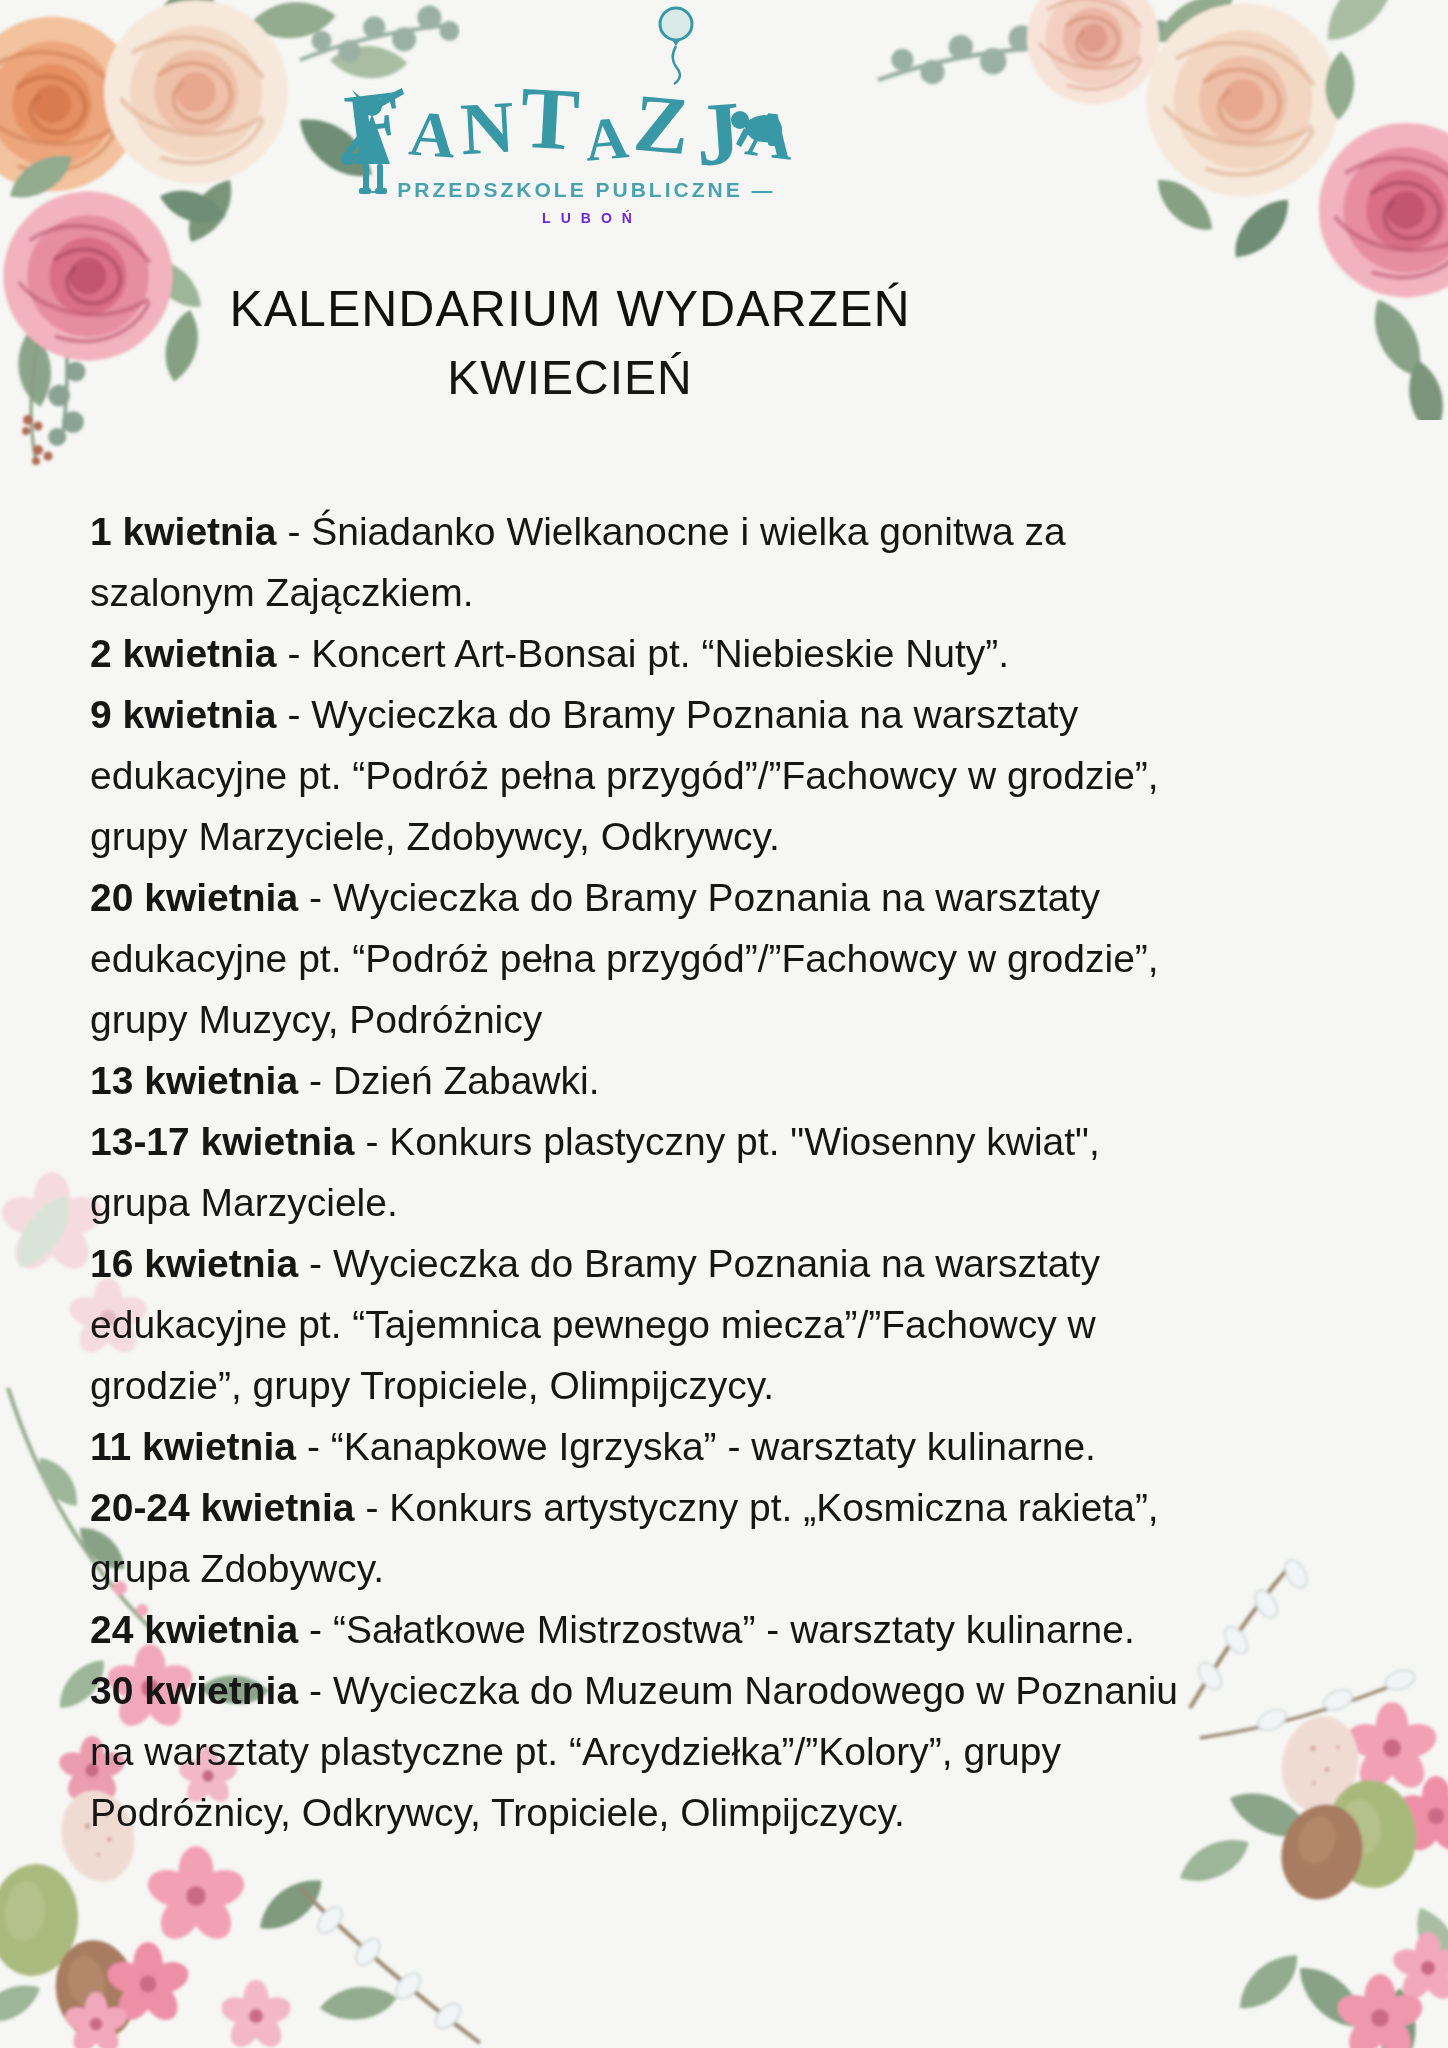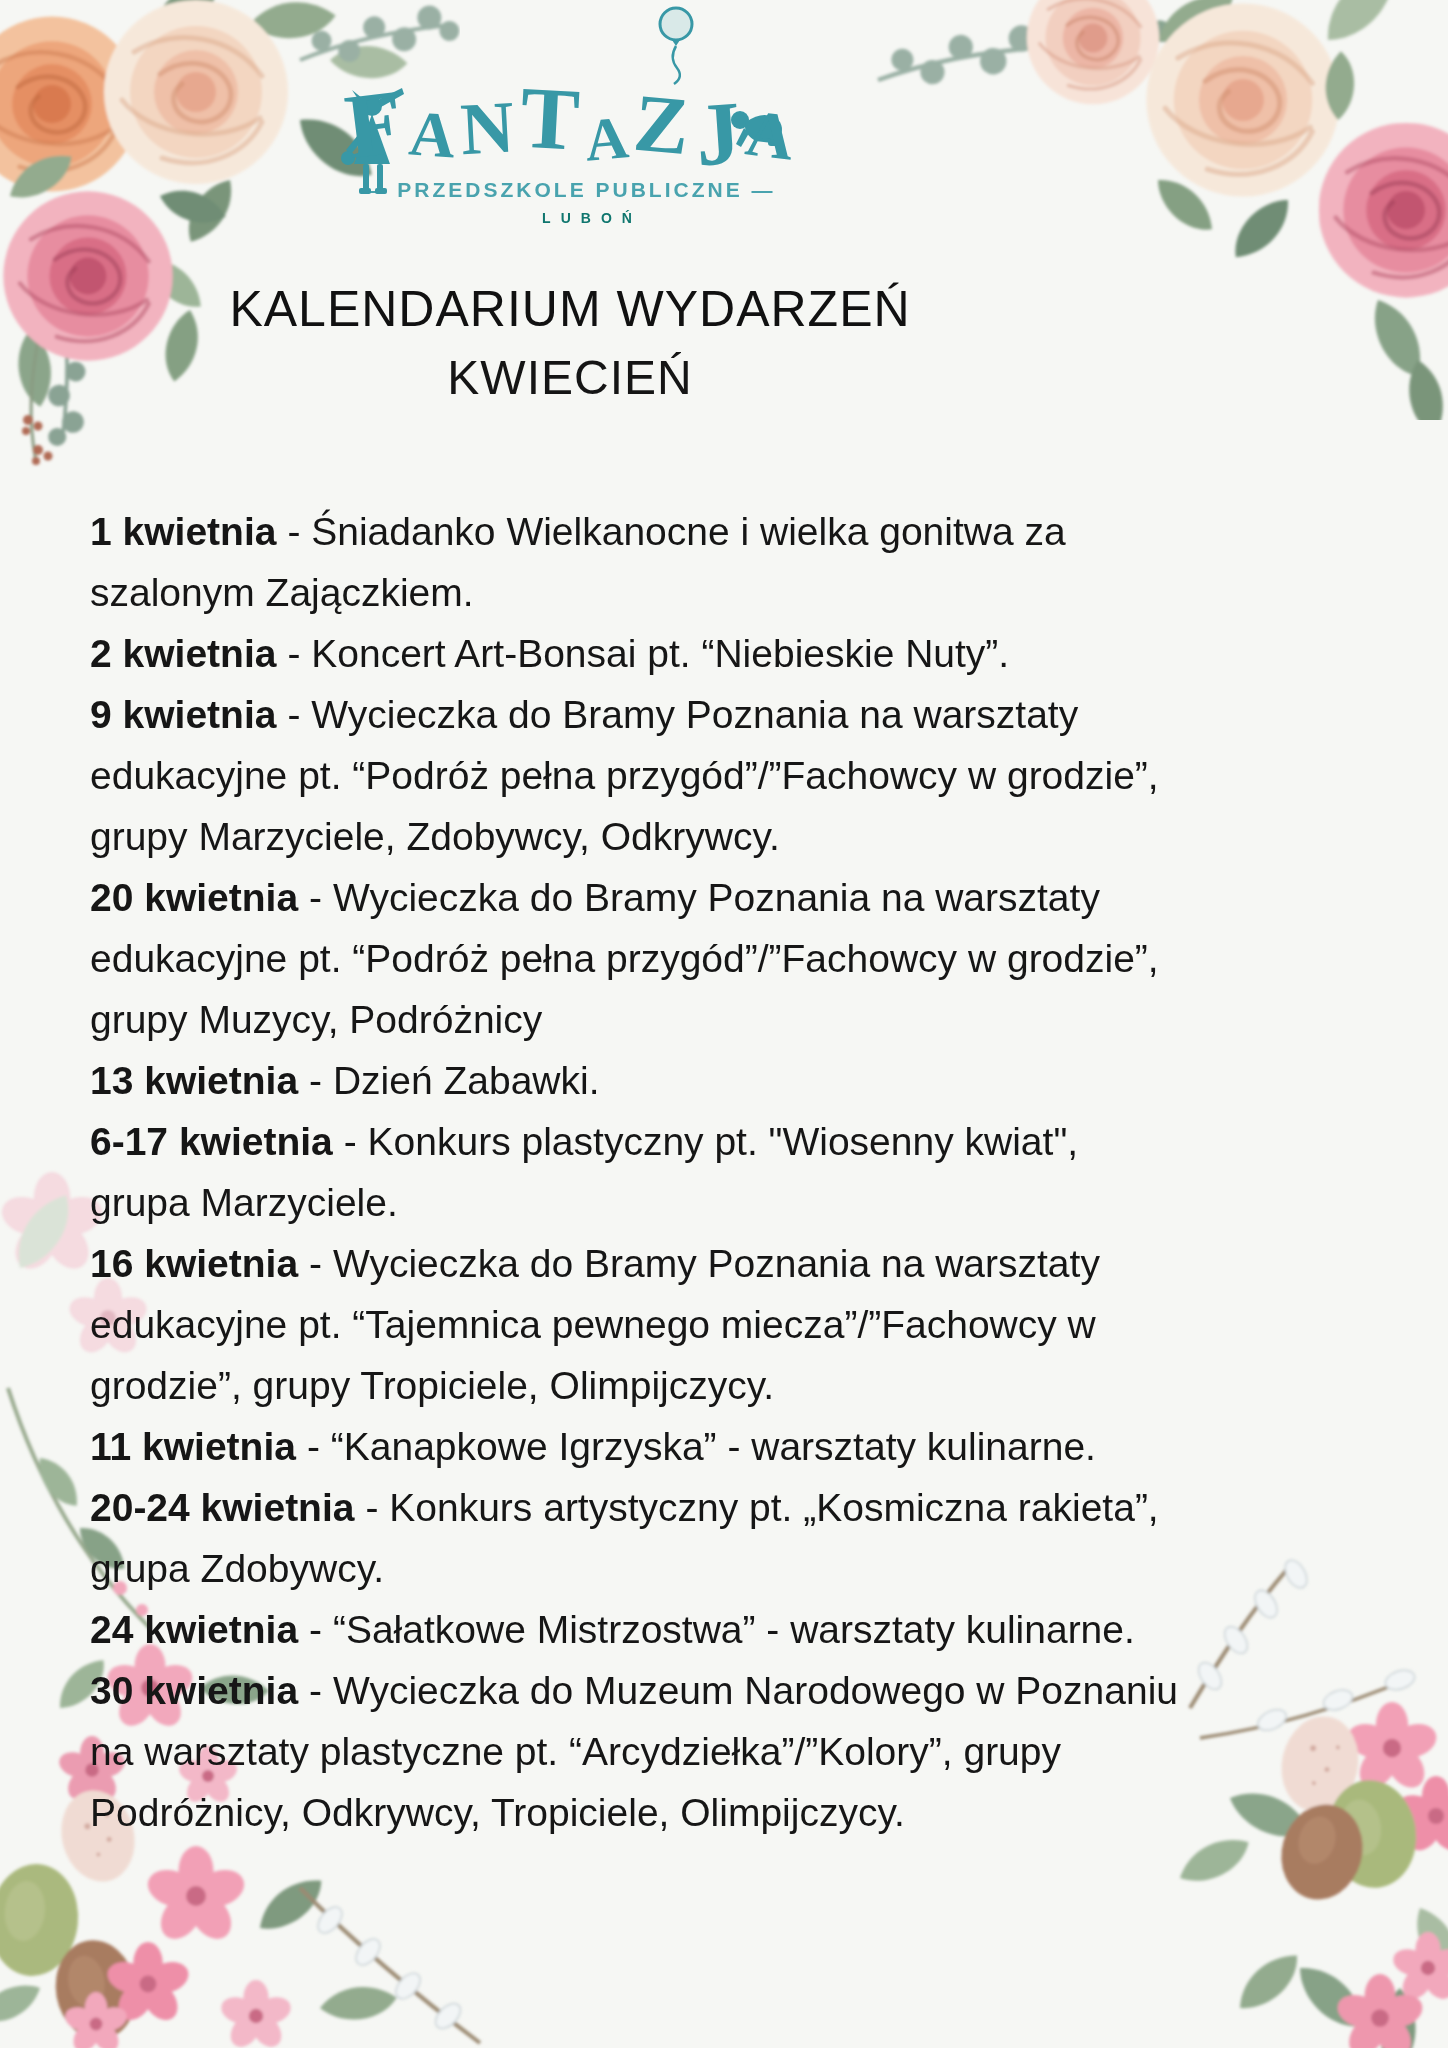--- a/index.html
+++ b/index.html
@@ -29,21 +29,21 @@
   .l2{font-size:74px;transform:rotate(-3deg) translateY(-4px);}
   .l3{font-size:88px;transform:rotate(3deg) translateY(-8px);}
   .l4{font-size:60px;transform:rotate(-5deg) translateY(0px);}
   .l5{font-size:82px;transform:rotate(5deg) translateY(-4px);}
   .l6{font-size:90px;transform:rotate(-4deg) translateY(8px);}
   .l7{font-size:66px;transform:rotate(7deg) translateY(-2px);}
   .logo-sub{
     margin-top:12px;font-size:21px;font-weight:700;letter-spacing:3px;color:#49a3ae;
   }
   .logo-city{
-    margin-top:8px;font-size:14px;font-weight:700;letter-spacing:10px;color:#0f766e;padding-left:44px;
+    margin-top:8px;font-size:14px;font-weight:700;letter-spacing:10px;color:#6d28d9;padding-left:44px;
   }
   .logo-girl{position:absolute;left:338px;top:84px;}
   .logo-balloon{position:absolute;left:650px;top:2px;}
   .logo-kneeler{position:absolute;left:728px;top:102px;}
   
   h1{
     margin:54px 0 0 0;font-size:50px;font-weight:400;letter-spacing:1px;color:#111;
   }
   h2{
     margin:12px 0 12px 0;font-size:48px;font-weight:400;letter-spacing:1px;color:#151515;
@@ -313,21 +313,21 @@
     <p class="event"><strong class="event-date">1 kwietnia</strong><span class="event-desc">- Śniadanko Wielkanocne i wielka gonitwa za
 szalonym Zajączkiem.</span></p>
     <p class="event"><strong class="event-date">2 kwietnia</strong><span class="event-desc">- Koncert Art-Bonsai pt. “Niebieskie Nuty”.</span></p>
     <p class="event"><strong class="event-date">9 kwietnia</strong><span class="event-desc">- Wycieczka do Bramy Poznania na warsztaty
 edukacyjne pt. “Podróż pełna przygód”/”Fachowcy w grodzie”,
 grupy Marzyciele, Zdobywcy, Odkrywcy.</span></p>
     <p class="event"><strong class="event-date">20 kwietnia</strong><span class="event-desc">- Wycieczka do Bramy Poznania na warsztaty
 edukacyjne pt. “Podróż pełna przygód”/”Fachowcy w grodzie”,
 grupy Muzycy, Podróżnicy</span></p>
     <p class="event"><strong class="event-date">13 kwietnia</strong><span class="event-desc">- Dzień Zabawki.</span></p>
-    <p class="event"><strong class="event-date">6-17 kwietnia</strong><span class="event-desc">- Konkurs plastyczny pt. "Wiosenny kwiat",
+    <p class="event"><strong class="event-date">13-17 kwietnia</strong><span class="event-desc">- Konkurs plastyczny pt. "Wiosenny kwiat",
 grupa Marzyciele.</span></p>
     <p class="event"><strong class="event-date">16 kwietnia</strong><span class="event-desc">- Wycieczka do Bramy Poznania na warsztaty
 edukacyjne pt. “Tajemnica pewnego miecza”/”Fachowcy w
 grodzie”, grupy Tropiciele, Olimpijczycy.</span></p>
     <p class="event"><strong class="event-date">11 kwietnia</strong><span class="event-desc">- “Kanapkowe Igrzyska” - warsztaty kulinarne.</span></p>
     <p class="event"><strong class="event-date">20-24 kwietnia</strong><span class="event-desc">- Konkurs artystyczny pt. „Kosmiczna rakieta”,
 grupa Zdobywcy.</span></p>
     <p class="event"><strong class="event-date">24 kwietnia</strong><span class="event-desc">- “Sałatkowe Mistrzostwa” - warsztaty kulinarne.</span></p>
     <p class="event"><strong class="event-date">30 kwietnia</strong><span class="event-desc">- Wycieczka do Muzeum Narodowego w Poznaniu
 na warsztaty plastyczne pt. “Arcydziełka”/”Kolory”, grupy

